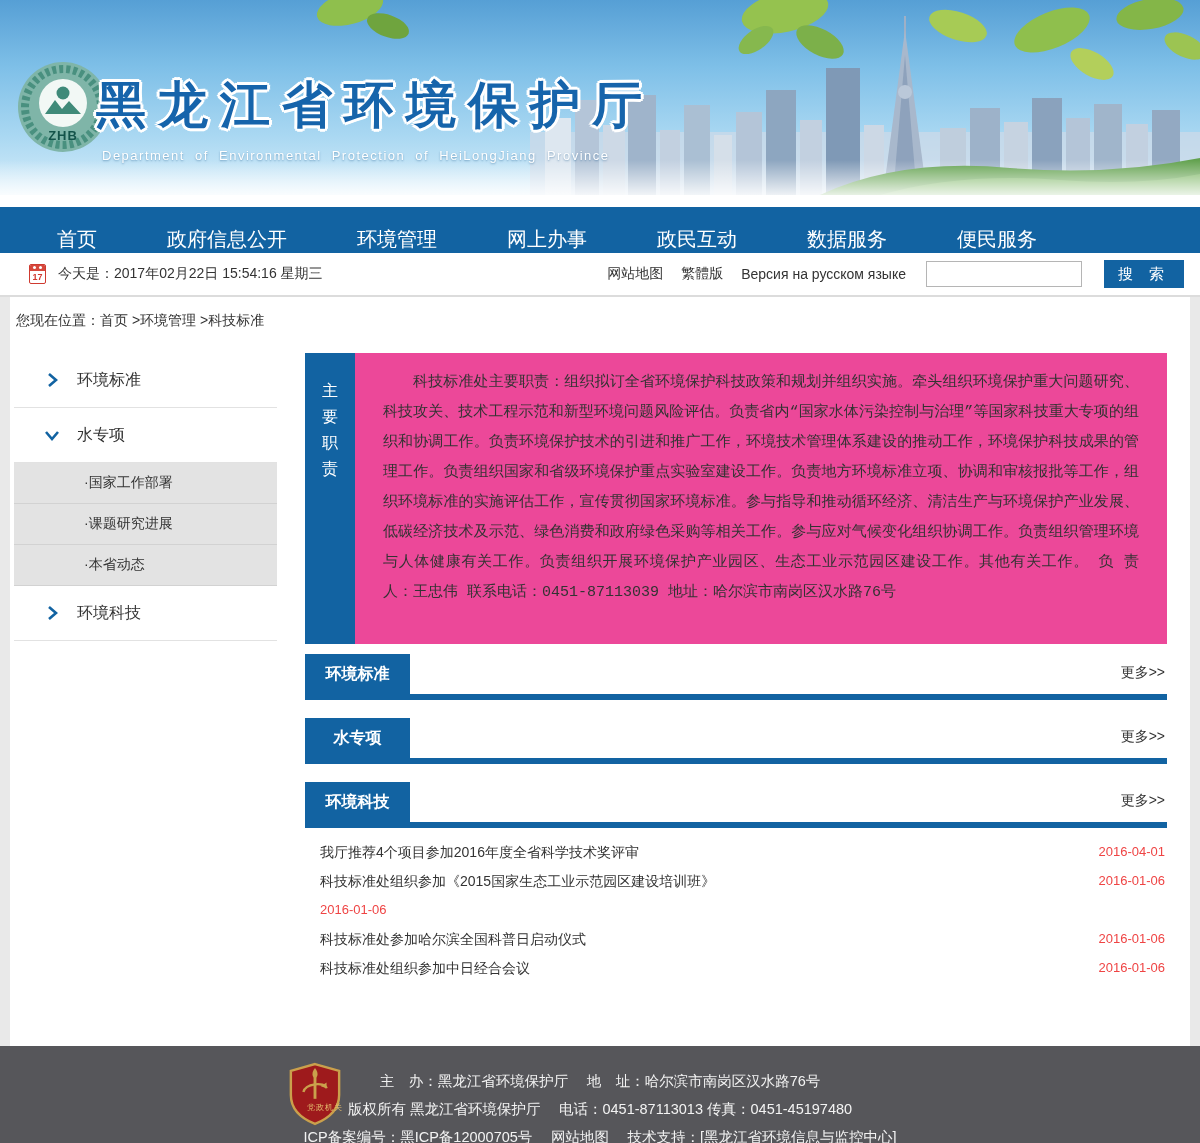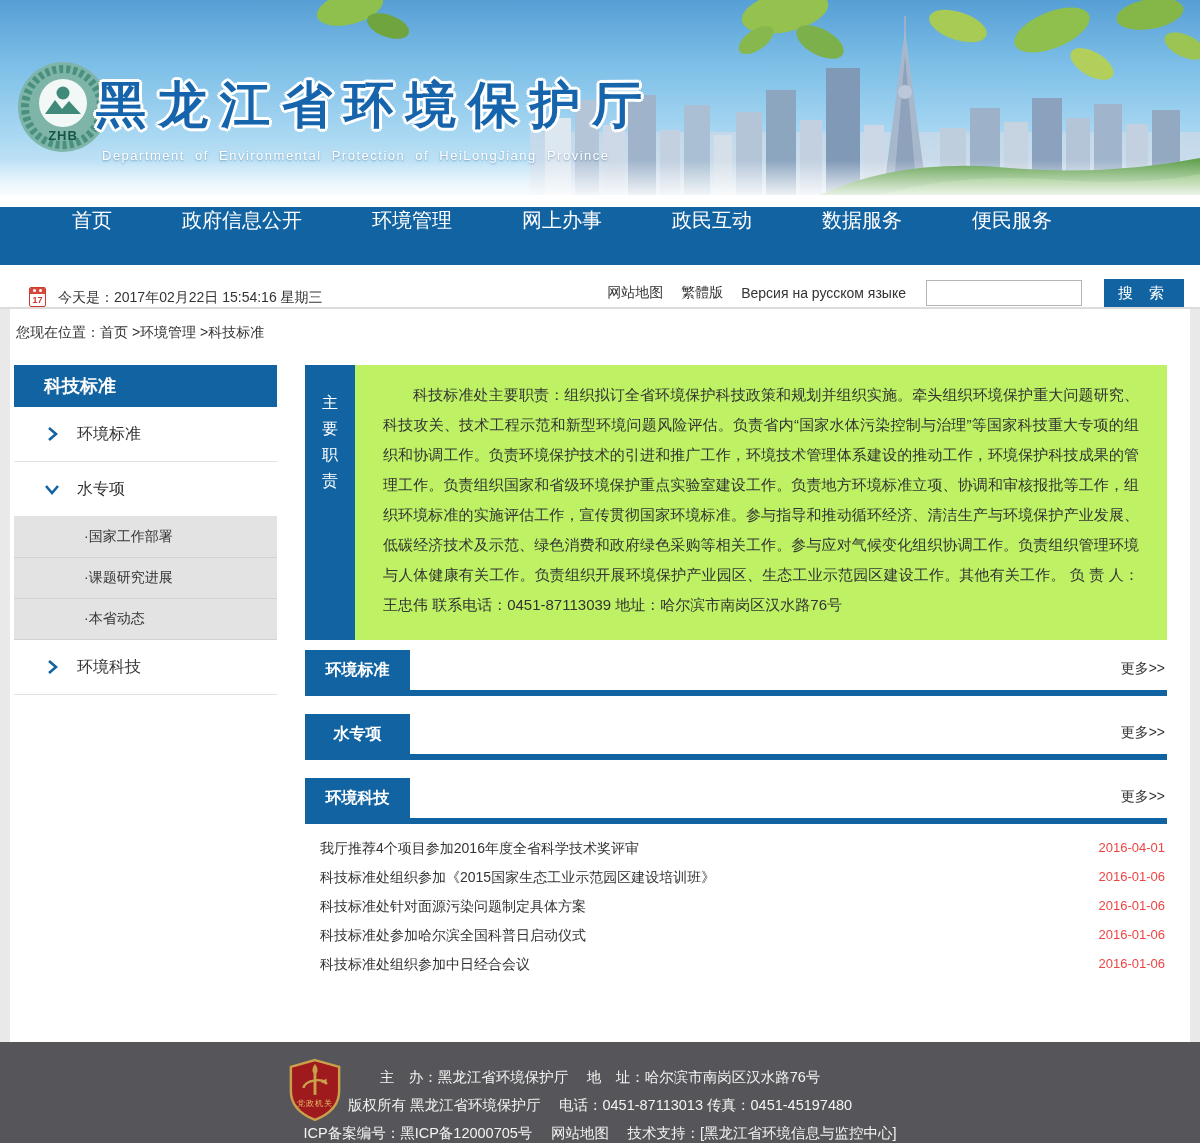--- a/index.html
+++ b/index.html
@@ -14,25 +14,25 @@
     font-size:13px; font-weight:bold; color:#14544a; letter-spacing:1px; }
   .title-wrap { position:absolute; left:96px; top:72px; }
   .site-title { font-size:50px; font-weight:bold; color:#1664ab; letter-spacing:12px; white-space:nowrap;
     text-shadow:-2px -2px 0 #fff,2px -2px 0 #fff,-2px 2px 0 #fff,2px 2px 0 #fff,0 -3px 0 #fff,0 3px 0 #fff,-3px 0 0 #fff,3px 0 0 #fff;text-align:center; }
   .site-subtitle { margin-top:9px; padding-left:6px; color:#fff; font-size:13px; letter-spacing:1.5px; word-spacing:5px;
     text-shadow:0 1px 2px rgba(30,90,140,.5); white-space:nowrap; }
 
   .white-gap { height:12px; background:#fff; }
 
   
-  .nav { height:58px; background:#1263a2; display:flex; align-items:flex-start; padding-left:72px; gap:70px; }
+  .nav { height:46px; background:#1263a2; display:flex; align-items:flex-end; padding-left:57px; gap:70px; }
   .nav-item { color:#fff; font-size:20px; cursor:pointer; white-space:nowrap; }
 
   
-  .infobar { height:44px; background:#fff; border-bottom:2px solid #dcdcdc; display:flex; align-items:flex-end; padding:0 16px; }
+  .infobar { height:44px; background:#fff; border-bottom:2px solid #dcdcdc; display:flex; align-items:center; padding:0 16px; }
   .cal { width:17px; height:20px; border:1px solid #cf3a30; border-radius:2px; background:#fff; margin-left:13px; overflow:hidden; }
   .cal-top { height:6px; background:#d6483c; position:relative; }
   .cal-top i { position:absolute; top:1px; width:3px; height:3px; background:#fff; border-radius:50%; }
   .cal-top i.l { left:3px; } .cal-top i.r { right:3px; }
   .cal-num { font-size:9px; color:#cf3a30; text-align:center; line-height:12px; font-weight:bold; }
   .today { margin-left:12px; font-size:14px; color:#333; }
   .info-right { margin-left:auto; display:flex; align-items:center; gap:18px; }
   .info-link { font-size:14px; color:#333; cursor:pointer; white-space:nowrap; }
   .search-input { width:156px; height:26px; border:1px solid #b5b5b5; background:#fff; margin-left:2px; padding:0 6px; font-size:13px; }
   .search-btn { width:80px; height:28px; background:#1263a2; color:#fff; border:none; font-size:15px; letter-spacing:6px; cursor:pointer; margin-left:4px; }
@@ -50,39 +50,39 @@
   .sb-item .chev { margin-left:30px; width:16px; height:16px; flex:none; }
   .sb-item .lbl { margin-left:17px; }
   .sb-sub { height:41px; display:flex; align-items:center; background:#e3e3e3; border-bottom:1px solid #d2d2d2; font-size:14px; color:#333; padding-left:70px; cursor:pointer; }
 
   
   .content { flex:1; margin-left:28px; min-width:0; }
 
   .duty { display:flex; min-height:268px; }
   .duty-strip { width:50px; flex:none; background:#1263a2; color:#fff; padding-top:25px; text-align:center; }
   .duty-strip span { display:block; font-size:16px; line-height:26px; }
-  .duty-body { flex:1; background:#bef264; padding:15px 28px 20px; font-size:15px; line-height:30px; text-align:justify; text-indent:2em; color:#333; }
+  .duty-body { flex:1; background:#ec4899; padding:15px 28px 36px; font-size:15px; line-height:30px; text-align:justify; text-indent:2em; color:#333;font-family:Liberation Mono, monospace; }
 
   .section { margin-top:10px; }
   .section + .section { margin-top:18px; }
   .section-head { position:relative; height:46px; }
   .section-tab { position:absolute; left:0; top:0; width:105px; height:40px; background:#1263a2; color:#fff;
     font-size:16px; font-weight:bold; display:flex; align-items:center; justify-content:center; }
   .section-bar { position:absolute; left:0; top:40px; width:100%; height:6px; background:#1263a2; }
   .section-more { position:absolute; right:2px; top:10px; font-size:14px; color:#333; cursor:pointer; }
 
   .news { margin-top:16px; }
   .news-row { display:flex; height:29px; padding:0 2px 0 15px; }
   .news-title { font-size:14px; color:#333; cursor:pointer; flex:1; white-space:nowrap; overflow:hidden; }
   .news-date { font-size:13px; color:#ef4444; flex:none; }
 
   
   .footer { height:121px; background:#56565a; position:relative; color:#f3f3f3; }
   .footer-badge { position:absolute; left:287px; top:16px; width:56px; height:64px; }
-  .footer-badge .badge-label { position:absolute; left:0; right:0; bottom:13px; text-align:center; font-size:8px; color:#e4bd6d; letter-spacing:1px; }
+  .footer-badge .badge-label { position:absolute; left:0; right:0; bottom:13px; text-align:right; font-size:8px; color:#e4bd6d; letter-spacing:1px; }
   .footer-lines { padding-top:21px; text-align:center; font-size:14.5px; line-height:28px; }
 </style>
 </head>
 <body>
 
 <div class="banner">
   <svg class="scene" width="1200" height="195" viewBox="0 0 1200 195" preserveAspectRatio="none">
     <defs>
       <linearGradient id="haze" x1="0" y1="0" x2="0" y2="1">
         <stop offset="0" stop-color="#ffffff" stop-opacity="0"></stop>
@@ -183,21 +183,20 @@
     <button class="search-btn">搜 索</button>
   </div>
 </div>
 
 <div class="surface">
   <div class="breadcrumb">您现在位置：首页 &gt;环境管理 &gt;科技标准</div>
 
   <div class="main">
 
     <div class="sidebar">
-      <div class="sb-title">科技标准</div>
 
       <div class="sb-item">
         <span class="chev">
           <svg width="16" height="16" viewBox="0 0 16 16">
               <polyline points="5,2 12,8 5,14" fill="none" stroke="#1263a2" stroke-width="2.6"></polyline>
             </svg>
         </span>
         <span class="lbl">环境标准</span>
       </div>
 
@@ -263,21 +262,20 @@
       <div class="news">
         <div class="news-row">
           <span class="news-title">我厅推荐4个项目参加2016年度全省科学技术奖评审</span>
           <span class="news-date">2016-04-01</span>
         </div>
         <div class="news-row">
           <span class="news-title">科技标准处组织参加《2015国家生态工业示范园区建设培训班》</span>
           <span class="news-date">2016-01-06</span>
         </div>
         <div class="news-row">
-          <span class="news-title">科技标准处针对面源污染问题制定具体方案</span>
           <span class="news-date">2016-01-06</span>
         </div>
         <div class="news-row">
           <span class="news-title">科技标准处参加哈尔滨全国科普日启动仪式</span>
           <span class="news-date">2016-01-06</span>
         </div>
         <div class="news-row">
           <span class="news-title">科技标准处组织参加中日经合会议</span>
           <span class="news-date">2016-01-06</span>
         </div>

